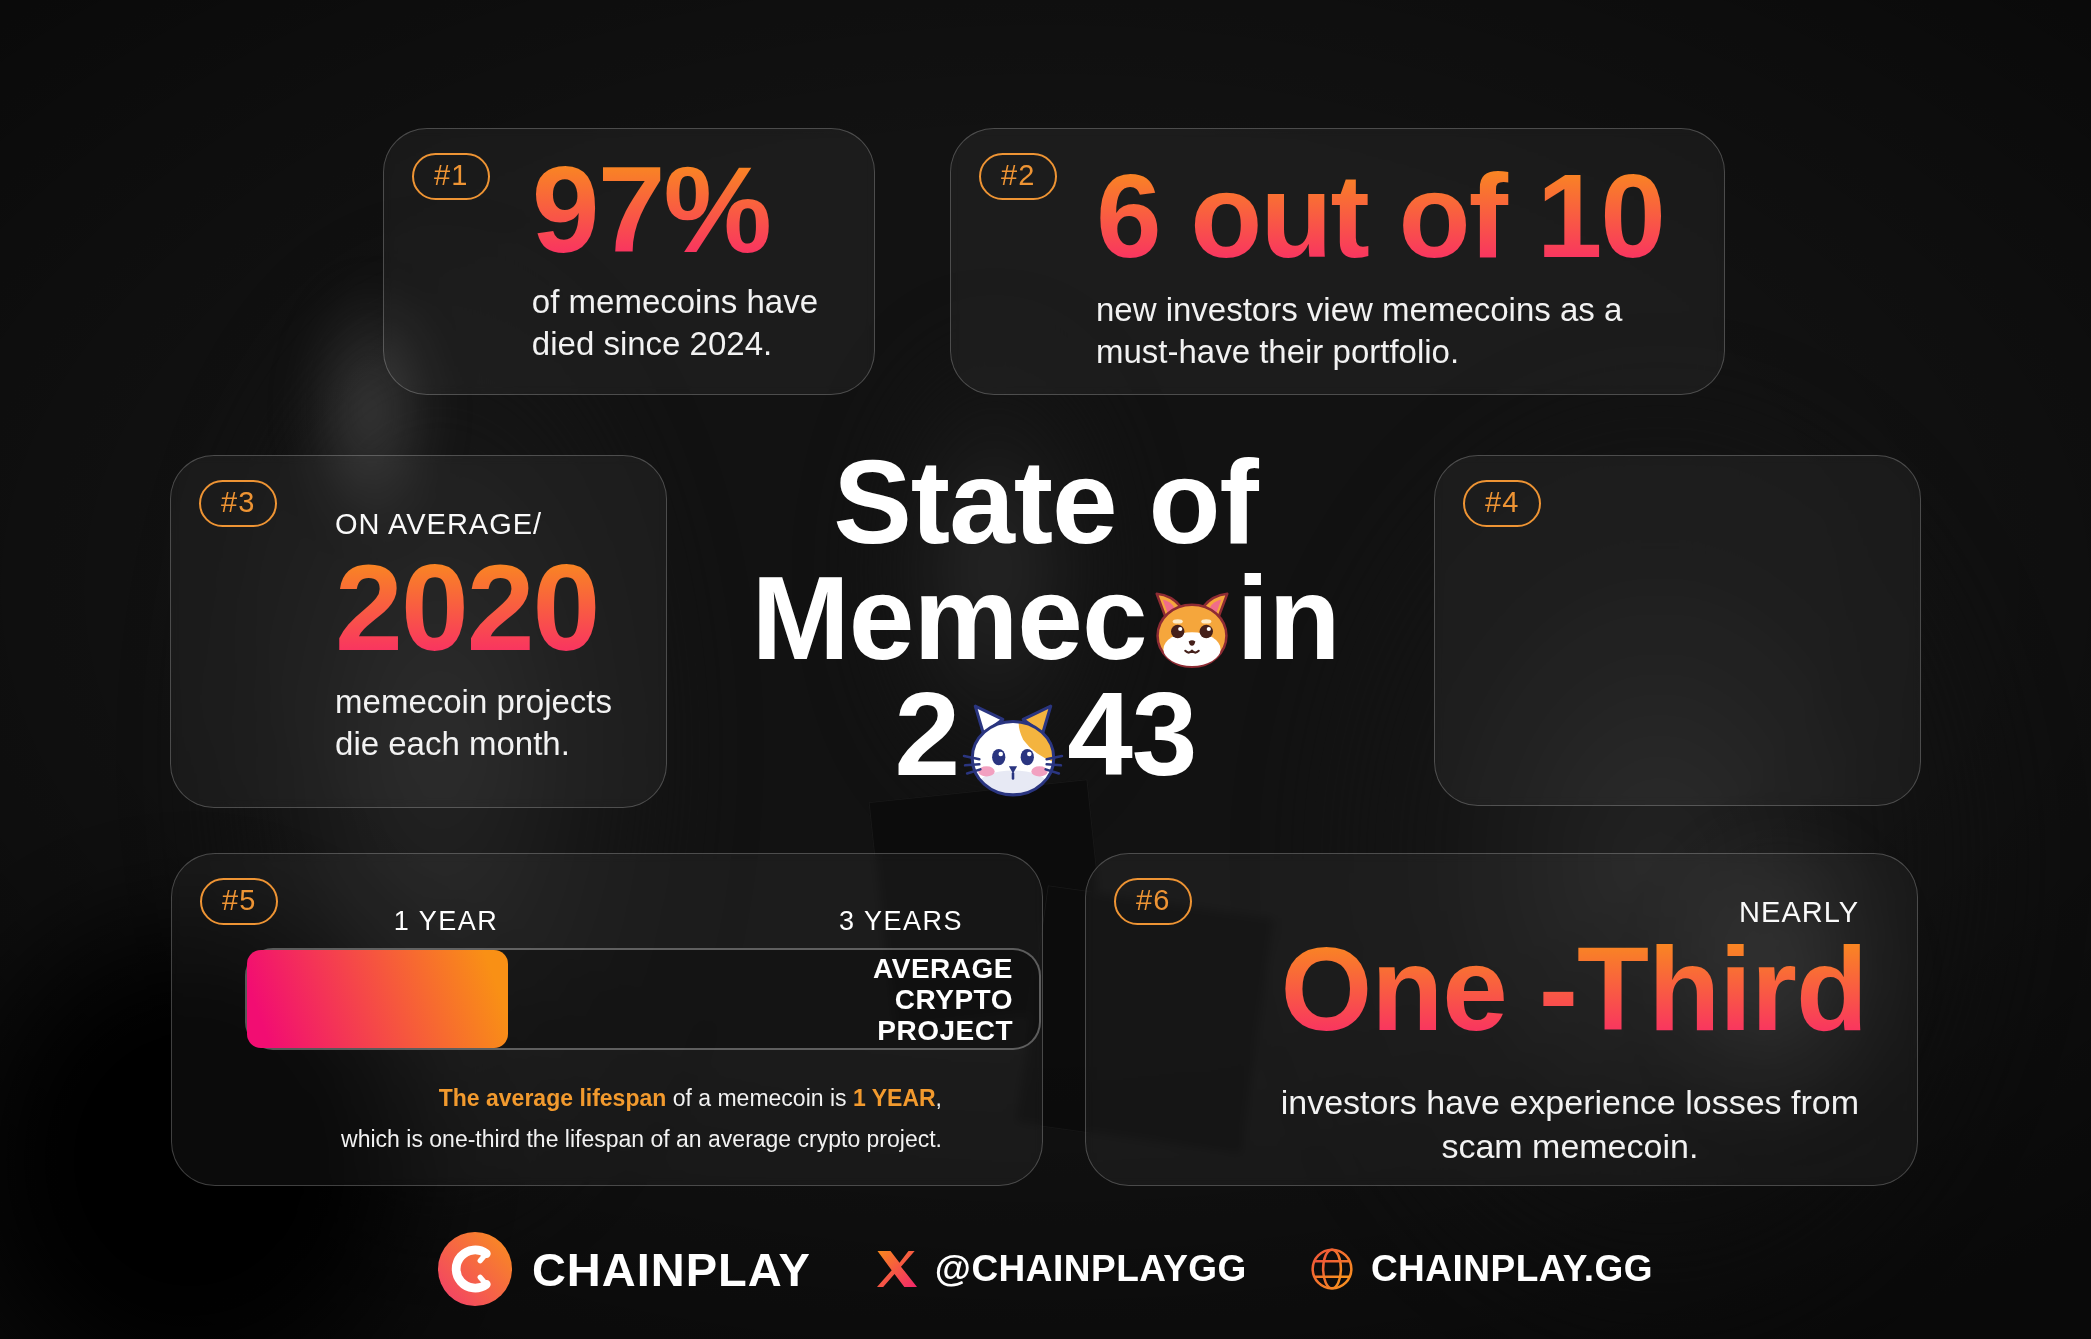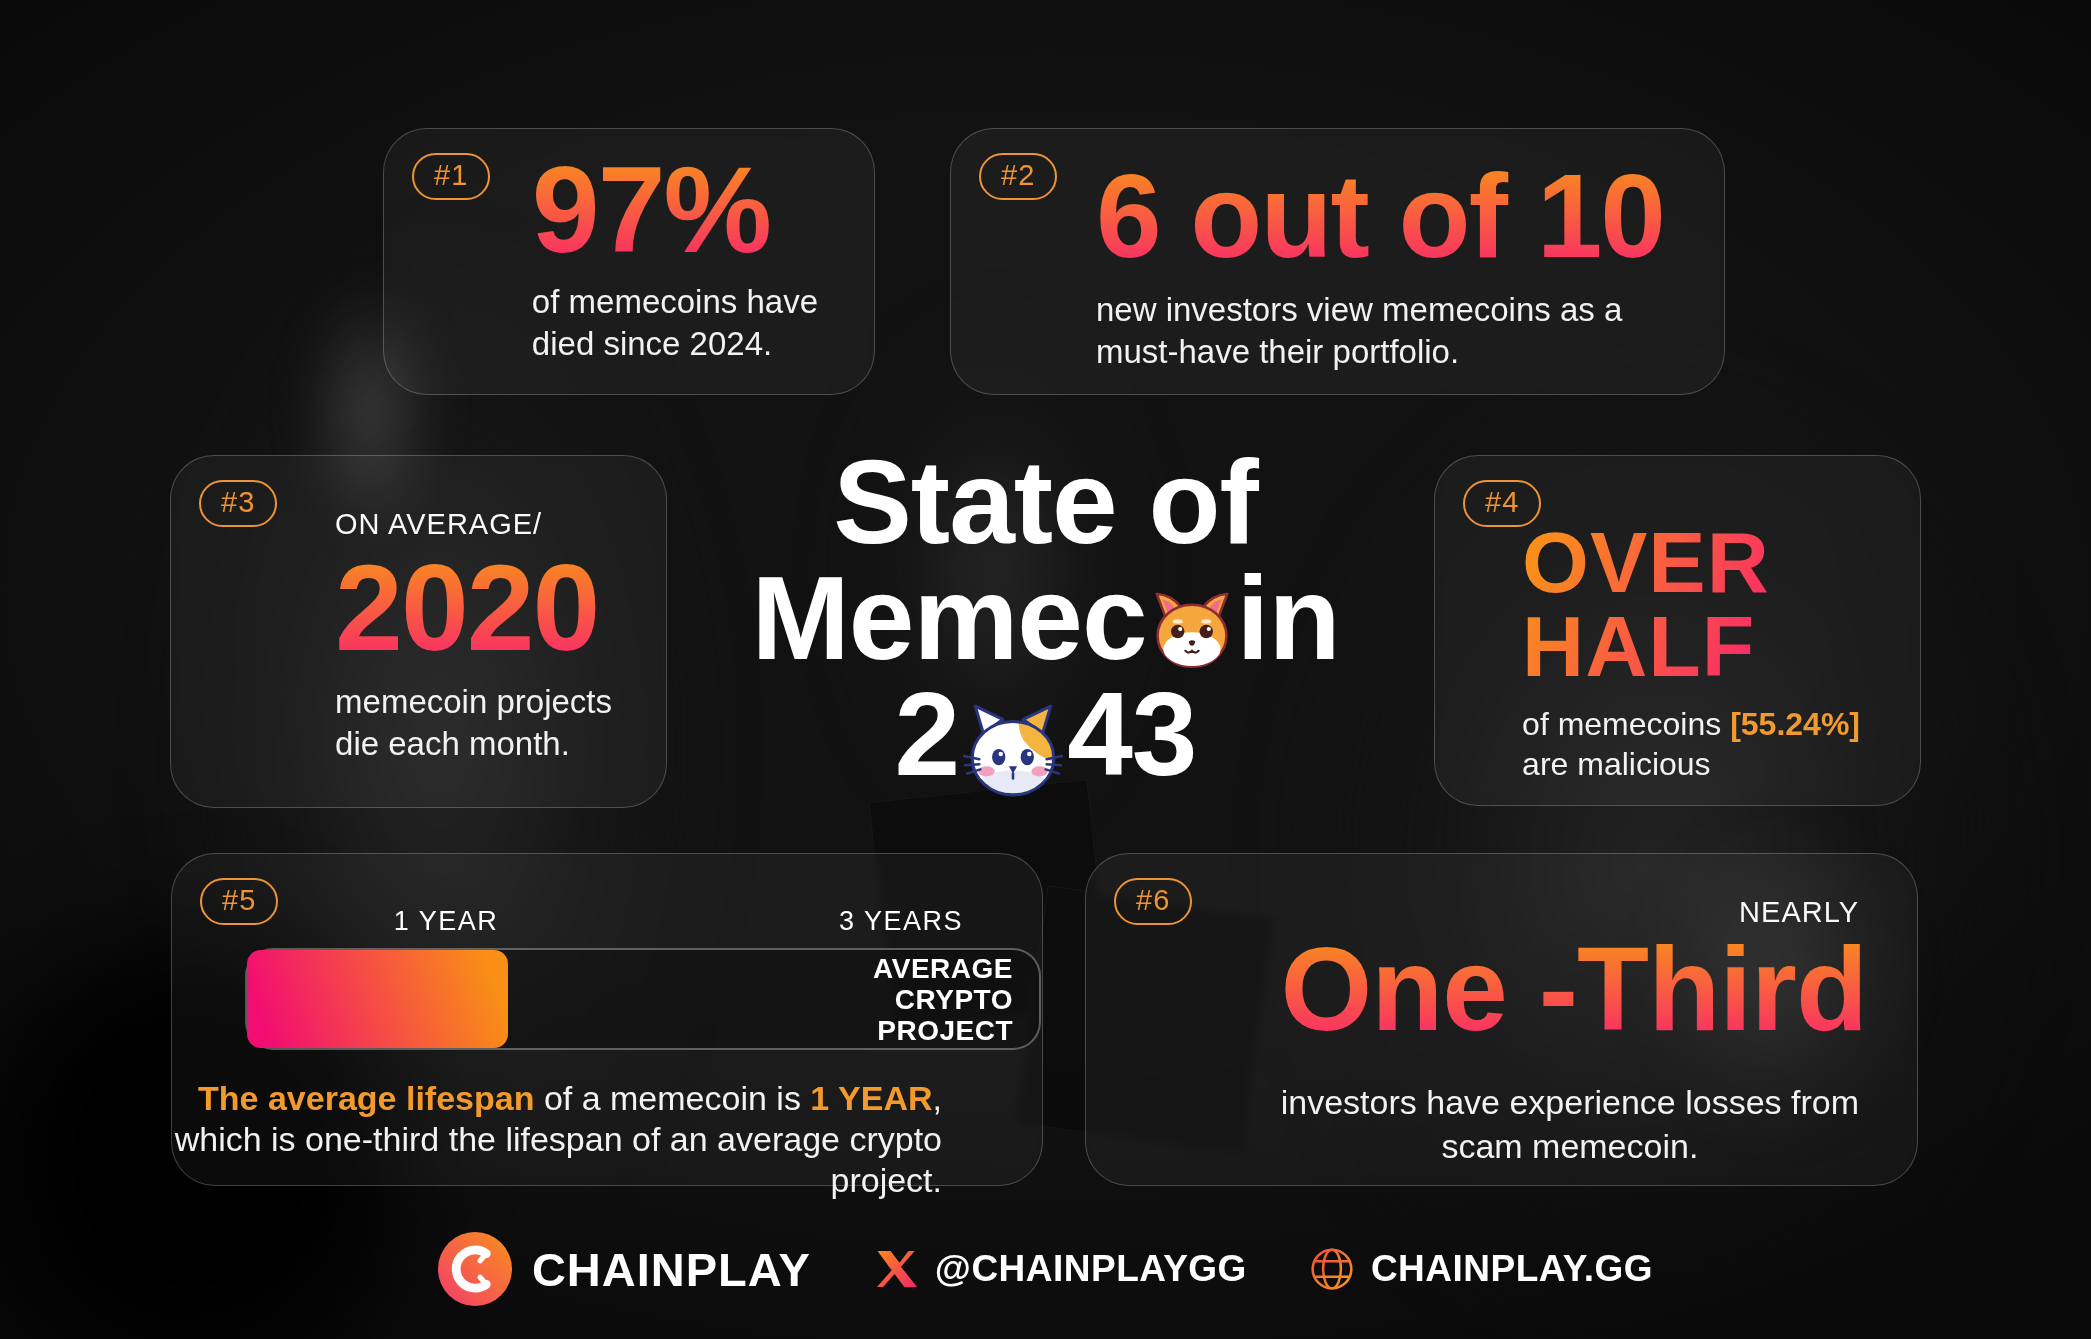--- a/index.html
+++ b/index.html
@@ -92,21 +92,21 @@
   .bar-label.right{left:729px;}
   .bar-container{position:absolute;left:73px;top:94px;width:796px;height:102px;
     border:2px solid rgba(255,255,255,0.32);border-radius:28px;background:rgba(0,0,0,0.25);}
   .bar-fill{position:absolute;left:0;top:0;height:100%;width:33%;
     border-radius:14px;
     background:linear-gradient(70deg,var(--bar-pink) 8%,var(--bar-orange) 92%);}
   .bar-text{position:absolute;right:26px;top:50%;transform:translateY(-50%);
     text-align:right;font-size:28px;font-weight:700;line-height:31px;
     letter-spacing:0.5px;color:#fff;}
   .caption{position:absolute;right:100px;top:224px;text-align:right;
-    font-size:34px;line-height:41px;color:var(--text-white);}
+    font-size:23px;line-height:41px;color:var(--text-white);}
   
   .c6-kicker{position:absolute;right:58px;top:44px;}
   .c6-headline{position:absolute;right:50px;top:76px;
     font-size:118px;line-height:1;font-weight:700;letter-spacing:-1px;text-decoration:underline;}
   .c6-sub{position:absolute;right:58px;top:226px;text-align:center;
     font-size:34px;line-height:44px;}
   
   .title{position:absolute;left:0;right:0;top:444px;text-align:center;
     font-size:118px;line-height:116px;font-weight:700;letter-spacing:-1px;color:#fff;}
   .title .emoji{display:inline-block;margin:0 3px;}
@@ -207,30 +207,20 @@
       <ellipse cx="24" cy="71" rx="8" ry="5" fill="#F2A0C0"></ellipse>
       <ellipse cx="76" cy="71" rx="8" ry="5" fill="#F2A0C0"></ellipse>
       <path d="M46 66 L54 66 L50 73 Z" fill="#2A3580"></path>
       <path d="M50 73 L50 78" stroke="#2A3580" stroke-width="2.5" stroke-linecap="round"></path>
       <path d="M2 56 L17 59 M3 65 L17 64 M5 73 L18 69 M98 56 L83 59 M97 65 L83 64 M95 73 L82 69" stroke="#2A3580" stroke-width="2.5" fill="none" stroke-linecap="round"></path>
     </svg><span>43</span></div>
 </div>
 
 <div class="card card4">
   <span class="badge">#4</span>
-  <div class="right-stack c4-content">
-    <div class="overhalf grad-d">
-      <span>OVER</span><br>
-      <span>HALF</span>
-    </div>
-    <div class="sub">
-      <span>of memecoins </span><span class="hl">[55.24%]</span><br>
-      <span>are malicious</span>
-    </div>
-  </div>
 </div>
 
 <div class="card card5">
   <span class="badge">#5</span>
   <div class="bar-label left">1 YEAR</div>
   <div class="bar-label right">3 YEARS</div>
   <div class="bar-container">
     <div class="bar-fill" style="width: 33%;"></div>
     <div class="bar-text">
       <span>AVERAGE</span><br>

